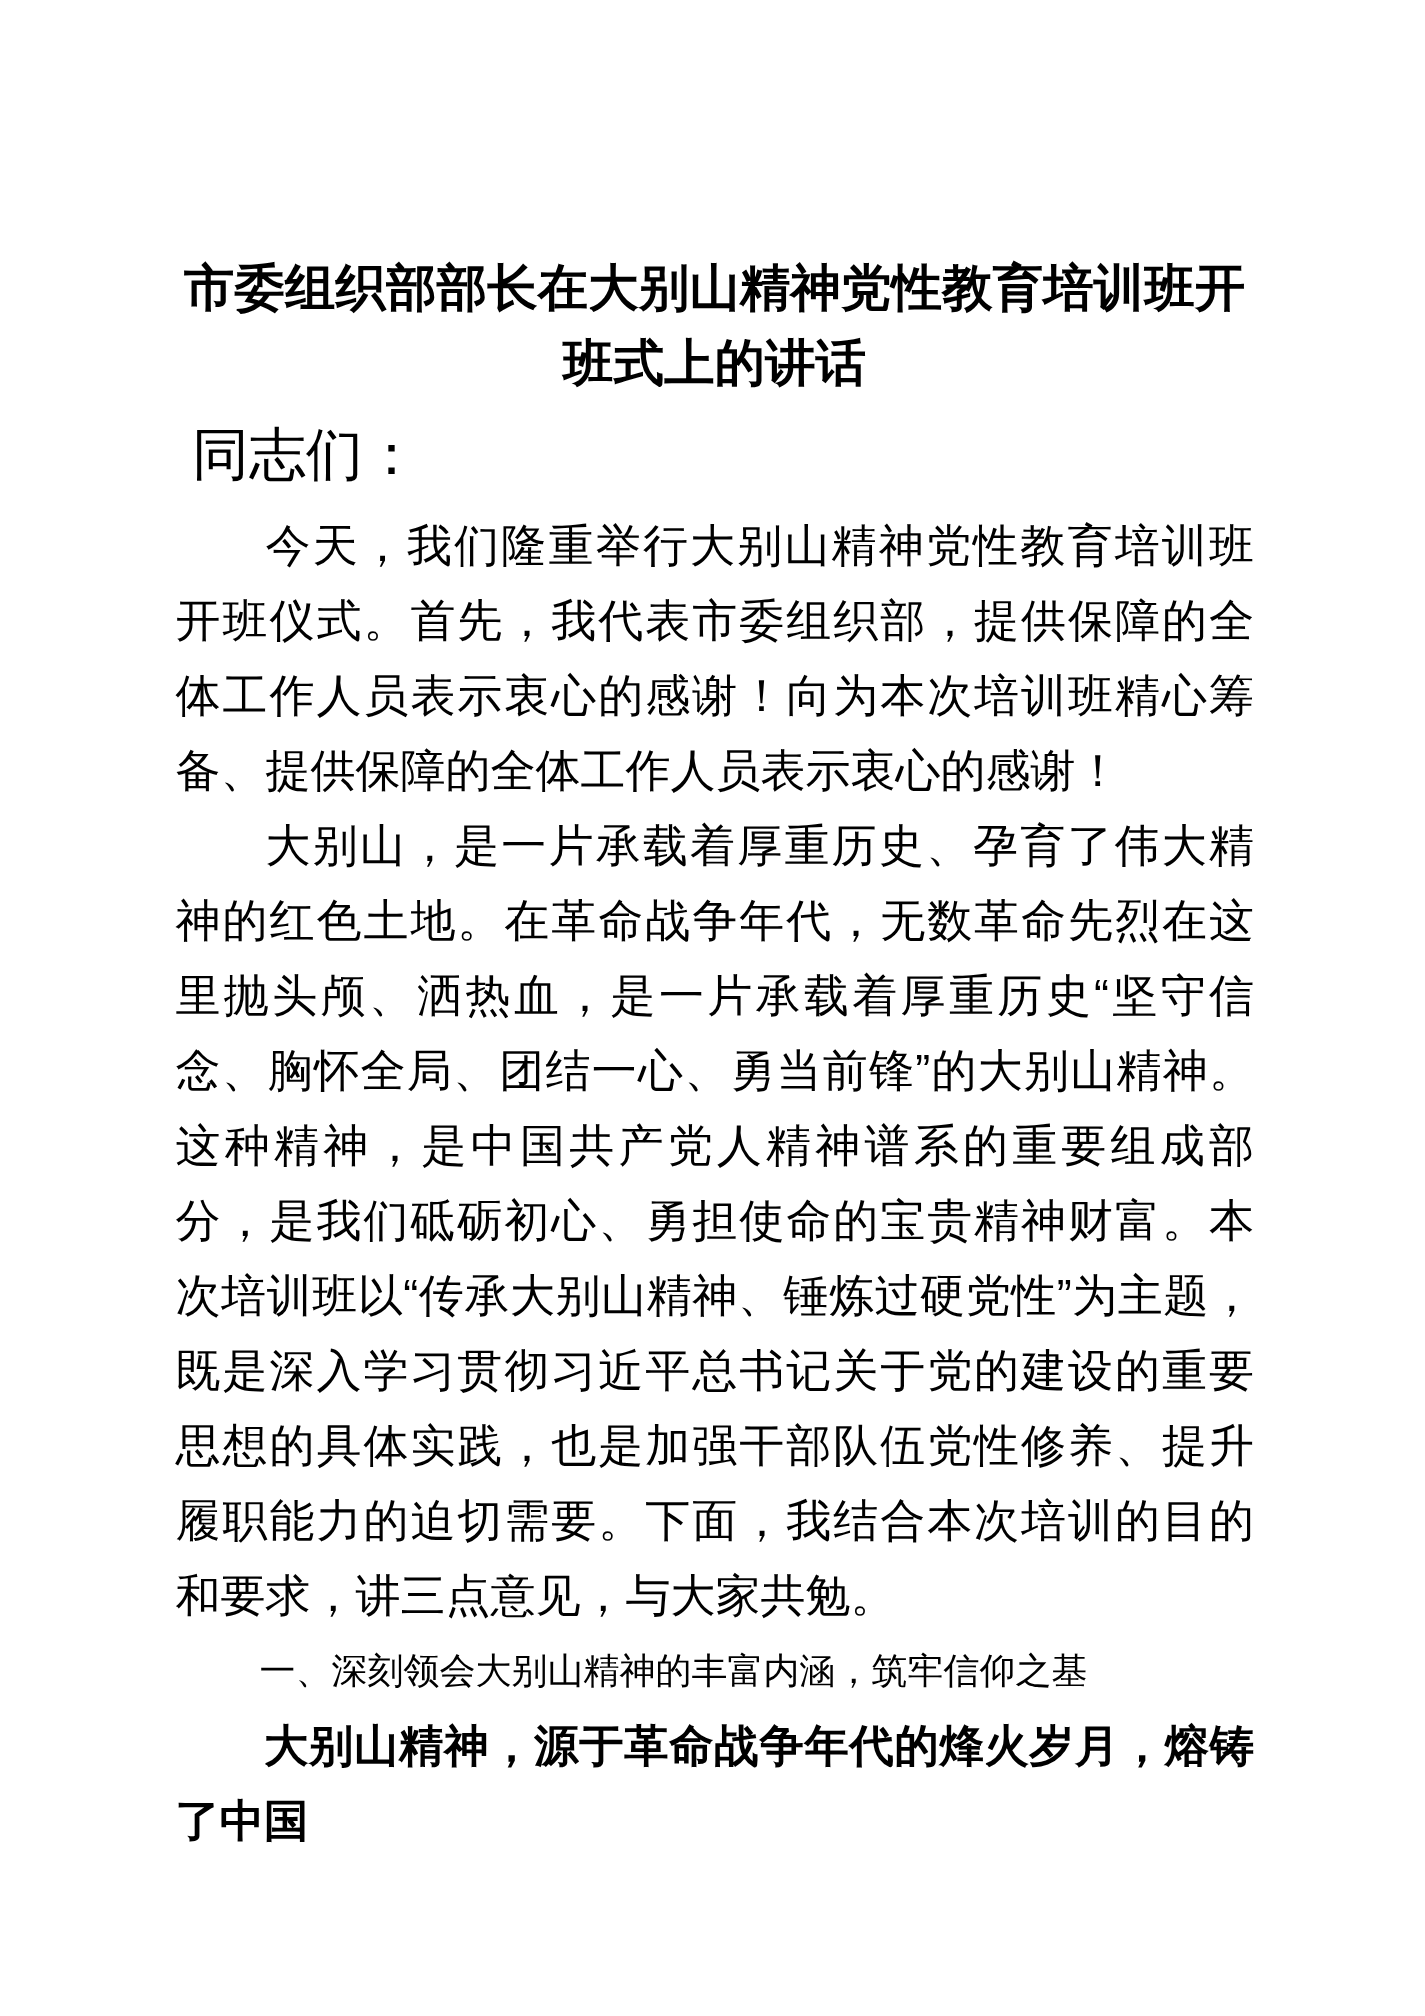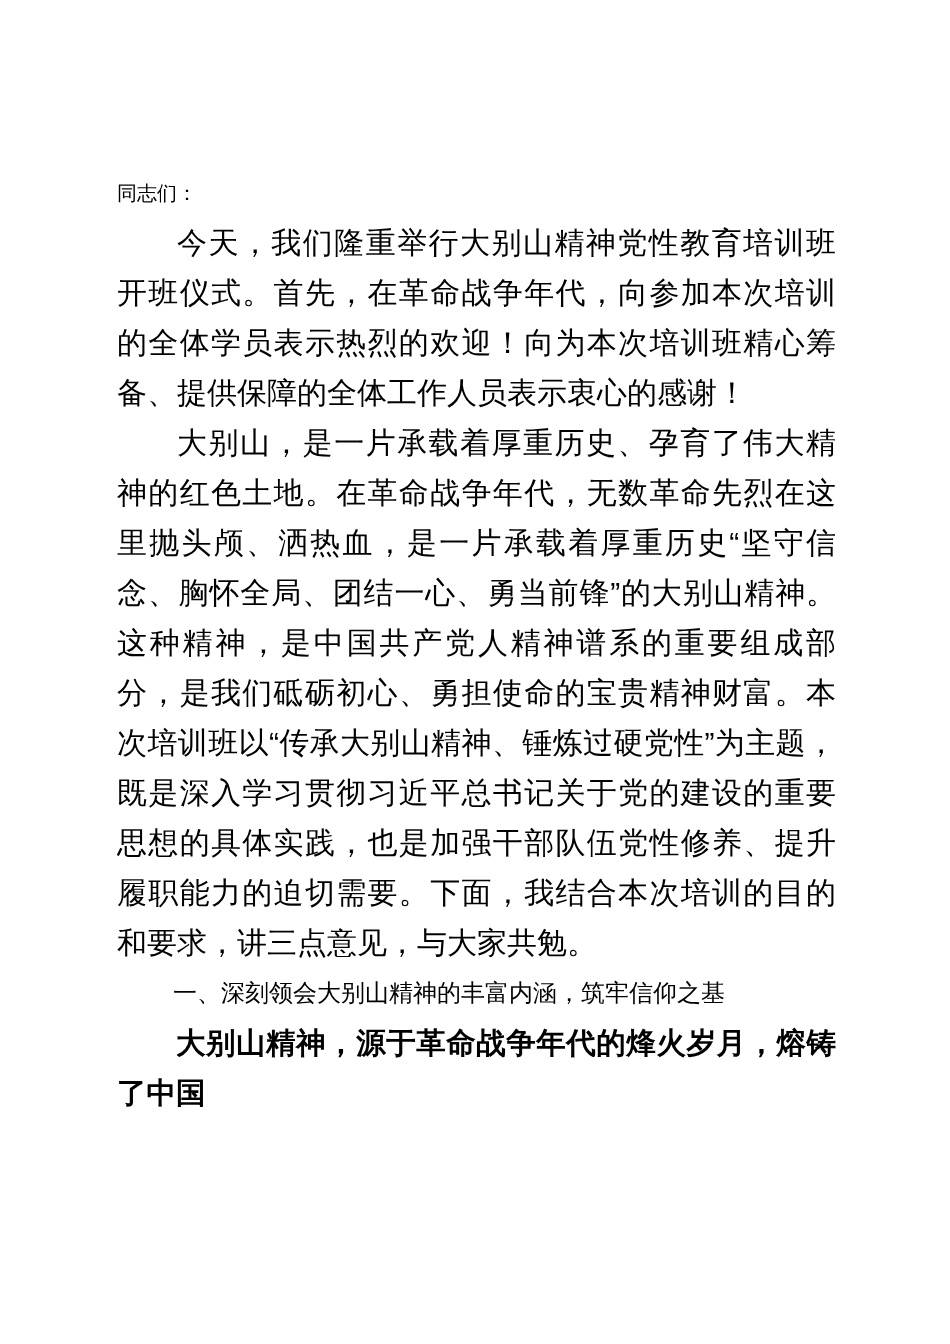--- a/index.html
+++ b/index.html
@@ -35,23 +35,23 @@
     font-size: 33.5px;
     font-weight: bold;
     line-height: 50px;
     text-align: center;
     letter-spacing: 0.2px;
     margin: 0 0 10px 0;
     word-break: break-all;
   }
 
   .salutation {
-    font-size: 20px;
+    font-size: 38px;
     line-height: 50px;
-    margin: 0;
+    margin: 11px;
     text-indent: 0;
     word-break: break-all;
     letter-spacing: 0px;
   }
 
   .para {
     font-size: 30px;
     line-height: 50px;
     margin: 0;
     text-indent: 60px;
@@ -82,24 +82,25 @@
     letter-spacing: 0px;
     font-weight: bold;
   }
 </style>
 </head>
 <body>
 
 <div class="page">
   <div class="doc-body">
 
+    <h1 class="doc-title">市委组织部部长在大别山精神党性教育培训班开班式上的讲话</h1>
 
     <p class="salutation">同志们：</p>
 
-    <p class="para">今天，我们隆重举行大别山精神党性教育培训班开班仪式。首先，在革命战争年代，向参加本次培训的全体学员表示热烈的欢迎！向为本次培训班精心筹备、提供保障的全体工作人员表示衷心的感谢！</p>
+    <p class="para">今天，我们隆重举行大别山精神党性教育培训班开班仪式。首先，我代表市委组织部，提供保障的全体工作人员表示衷心的感谢！向为本次培训班精心筹备、提供保障的全体工作人员表示衷心的感谢！</p>
 
     <p class="para">大别山，是一片承载着厚重历史、孕育了伟大精神的红色土地。在革命战争年代，无数革命先烈在这里抛头颅、洒热血，是一片承载着厚重历史“坚守信念、胸怀全局、团结一心、勇当前锋”的大别山精神。这种精神，是中国共产党人精神谱系的重要组成部分，是我们砥砺初心、勇担使命的宝贵精神财富。本次培训班以“传承大别山精神、锤炼过硬党性”为主题，既是深入学习贯彻习近平总书记关于党的建设的重要思想的具体实践，也是加强干部队伍党性修养、提升履职能力的迫切需要。下面，我结合本次培训的目的和要求，讲三点意见，与大家共勉。</p>
 
     <p class="section-heading">一、深刻领会大别山精神的丰富内涵，筑牢信仰之基</p>
 
     <p class="para-sub">大别山精神，源于革命战争年代的烽火岁月，熔铸了中国</p>
 
   </div>
 </div>
 

